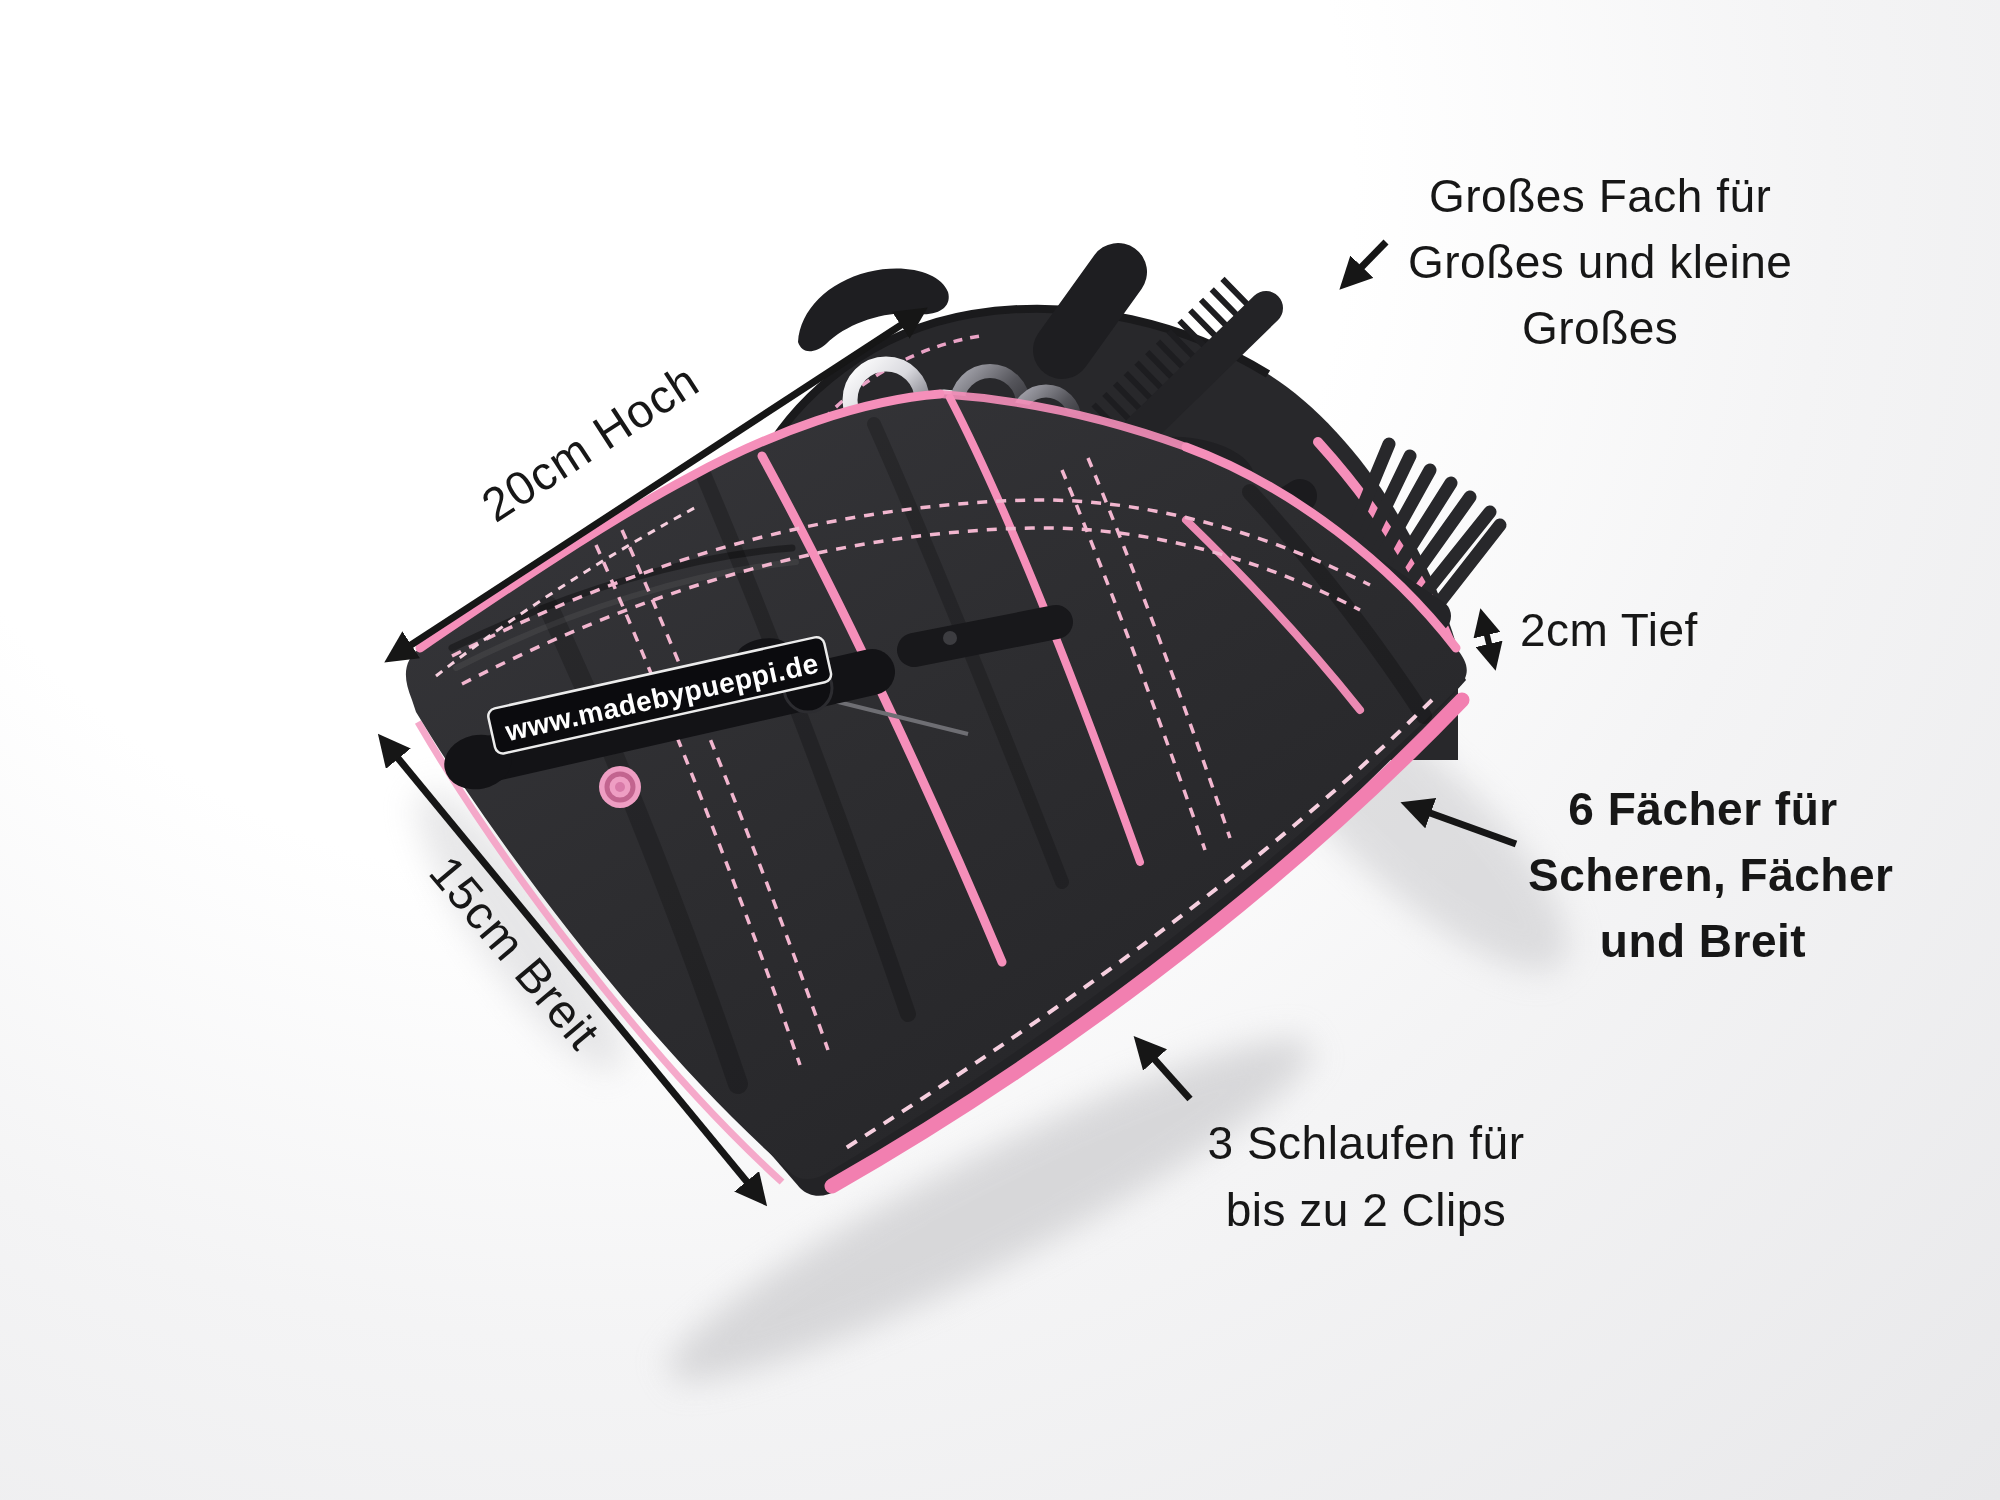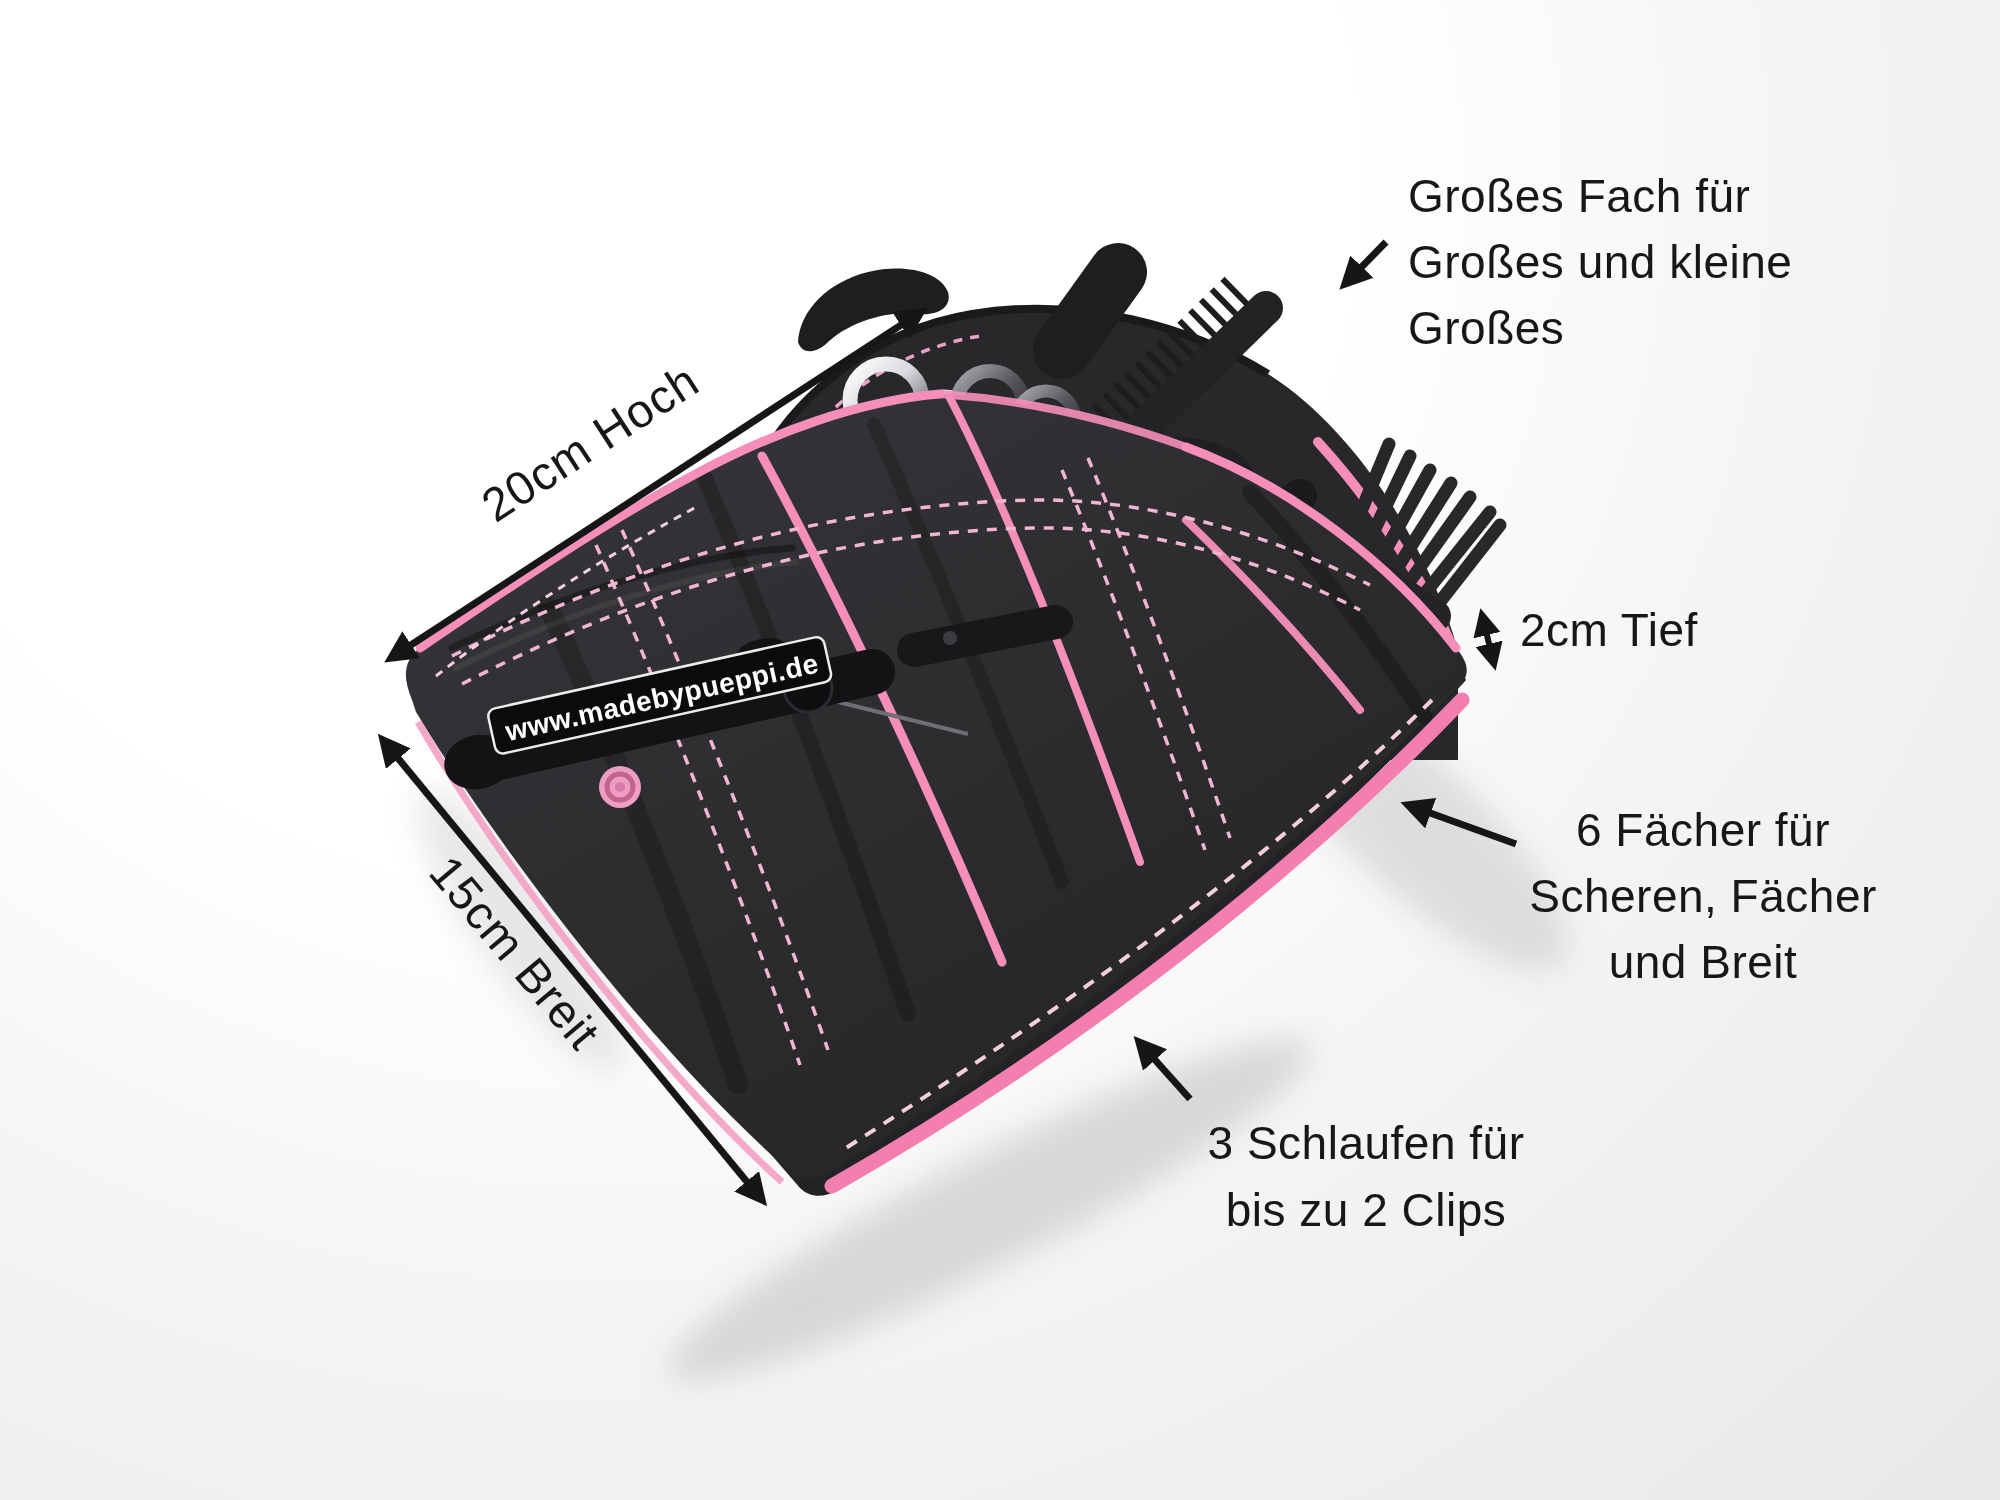--- a/index.html
+++ b/index.html
@@ -3,28 +3,28 @@
 <meta charset="utf-8">
 <style>
   html,body{margin:0;padding:0;background:#dcdcde;}
   #stage{
     position:relative;width:2000px;height:1500px;overflow:hidden;
     background:radial-gradient(ellipse at 30% 12%, #ffffff 38%, #f4f4f5 62%, #e8e8ea 100%);
     font-family:"Liberation Sans", sans-serif;color:#171717;
   }
   #scene{position:absolute;left:0;top:0;width:2000px;height:1500px;}
   .ann{position:absolute;font-size:46px;line-height:66px;letter-spacing:.5px;color:#171717;white-space:nowrap;}
-  .ann span{display:block;}
+  .ann span{display:block;text-align:center;}
   .center{text-align:center;}
   .dim{position:absolute;font-size:47px;letter-spacing:1px;color:#171717;text-align:center;white-space:nowrap;}
   #hoch-label{left:430px;top:415px;width:320px;transform:rotate(-33deg);transform-origin:center;}
   #breit-label{left:355px;top:925px;width:320px;transform:rotate(50deg);transform-origin:center;}
   #big-pocket-label{left:1408px;top:163px;}
   #depth-label{left:1520px;top:597px;text-align:right;}
-  #compartments-label{left:1528px;top:797px;width:350px;}
+  #compartments-label{left:1528px;top:776px;width:350px;font-weight:bold;}
   #loops-label{left:1173px;top:1090px;width:386px;line-height:67px;margin-top:20px;}
 </style>
 </head>
 <body>
 
 <div id="stage">
 
   <svg id="scene" viewBox="0 0 2000 1500">
     <defs>
       <linearGradient id="chromeBright" x1="0" y1="0" x2="1" y2="1">

